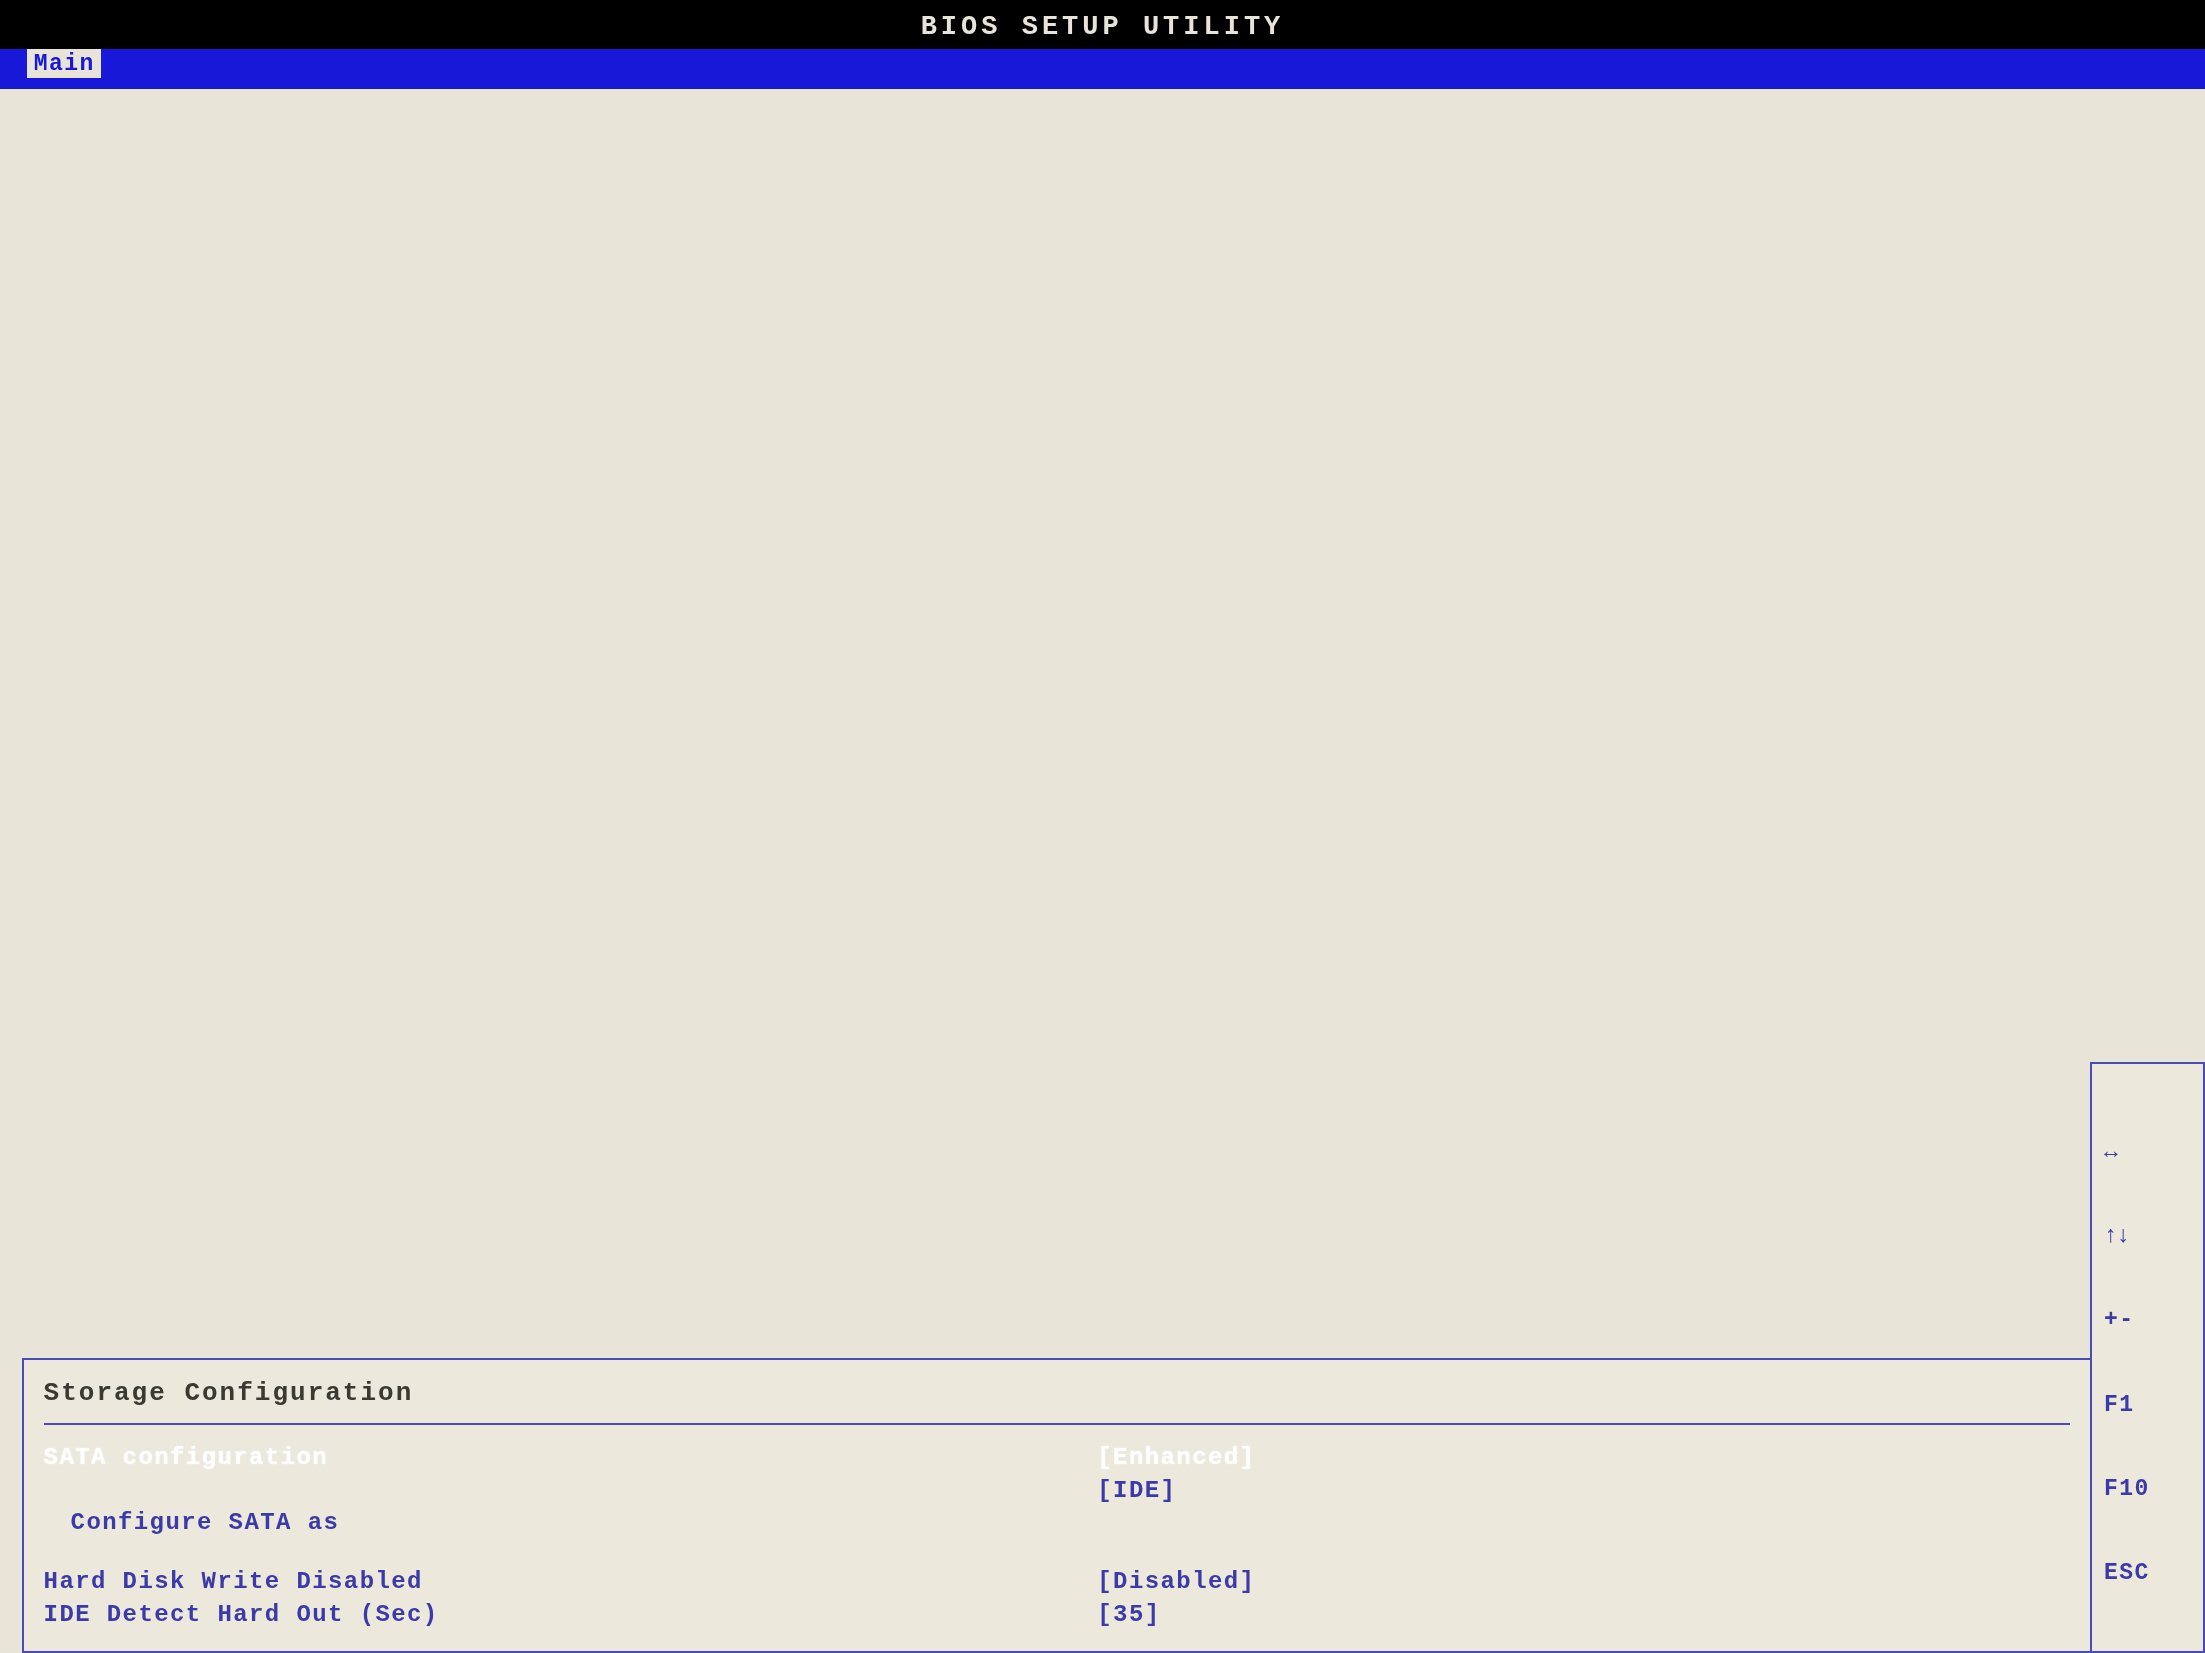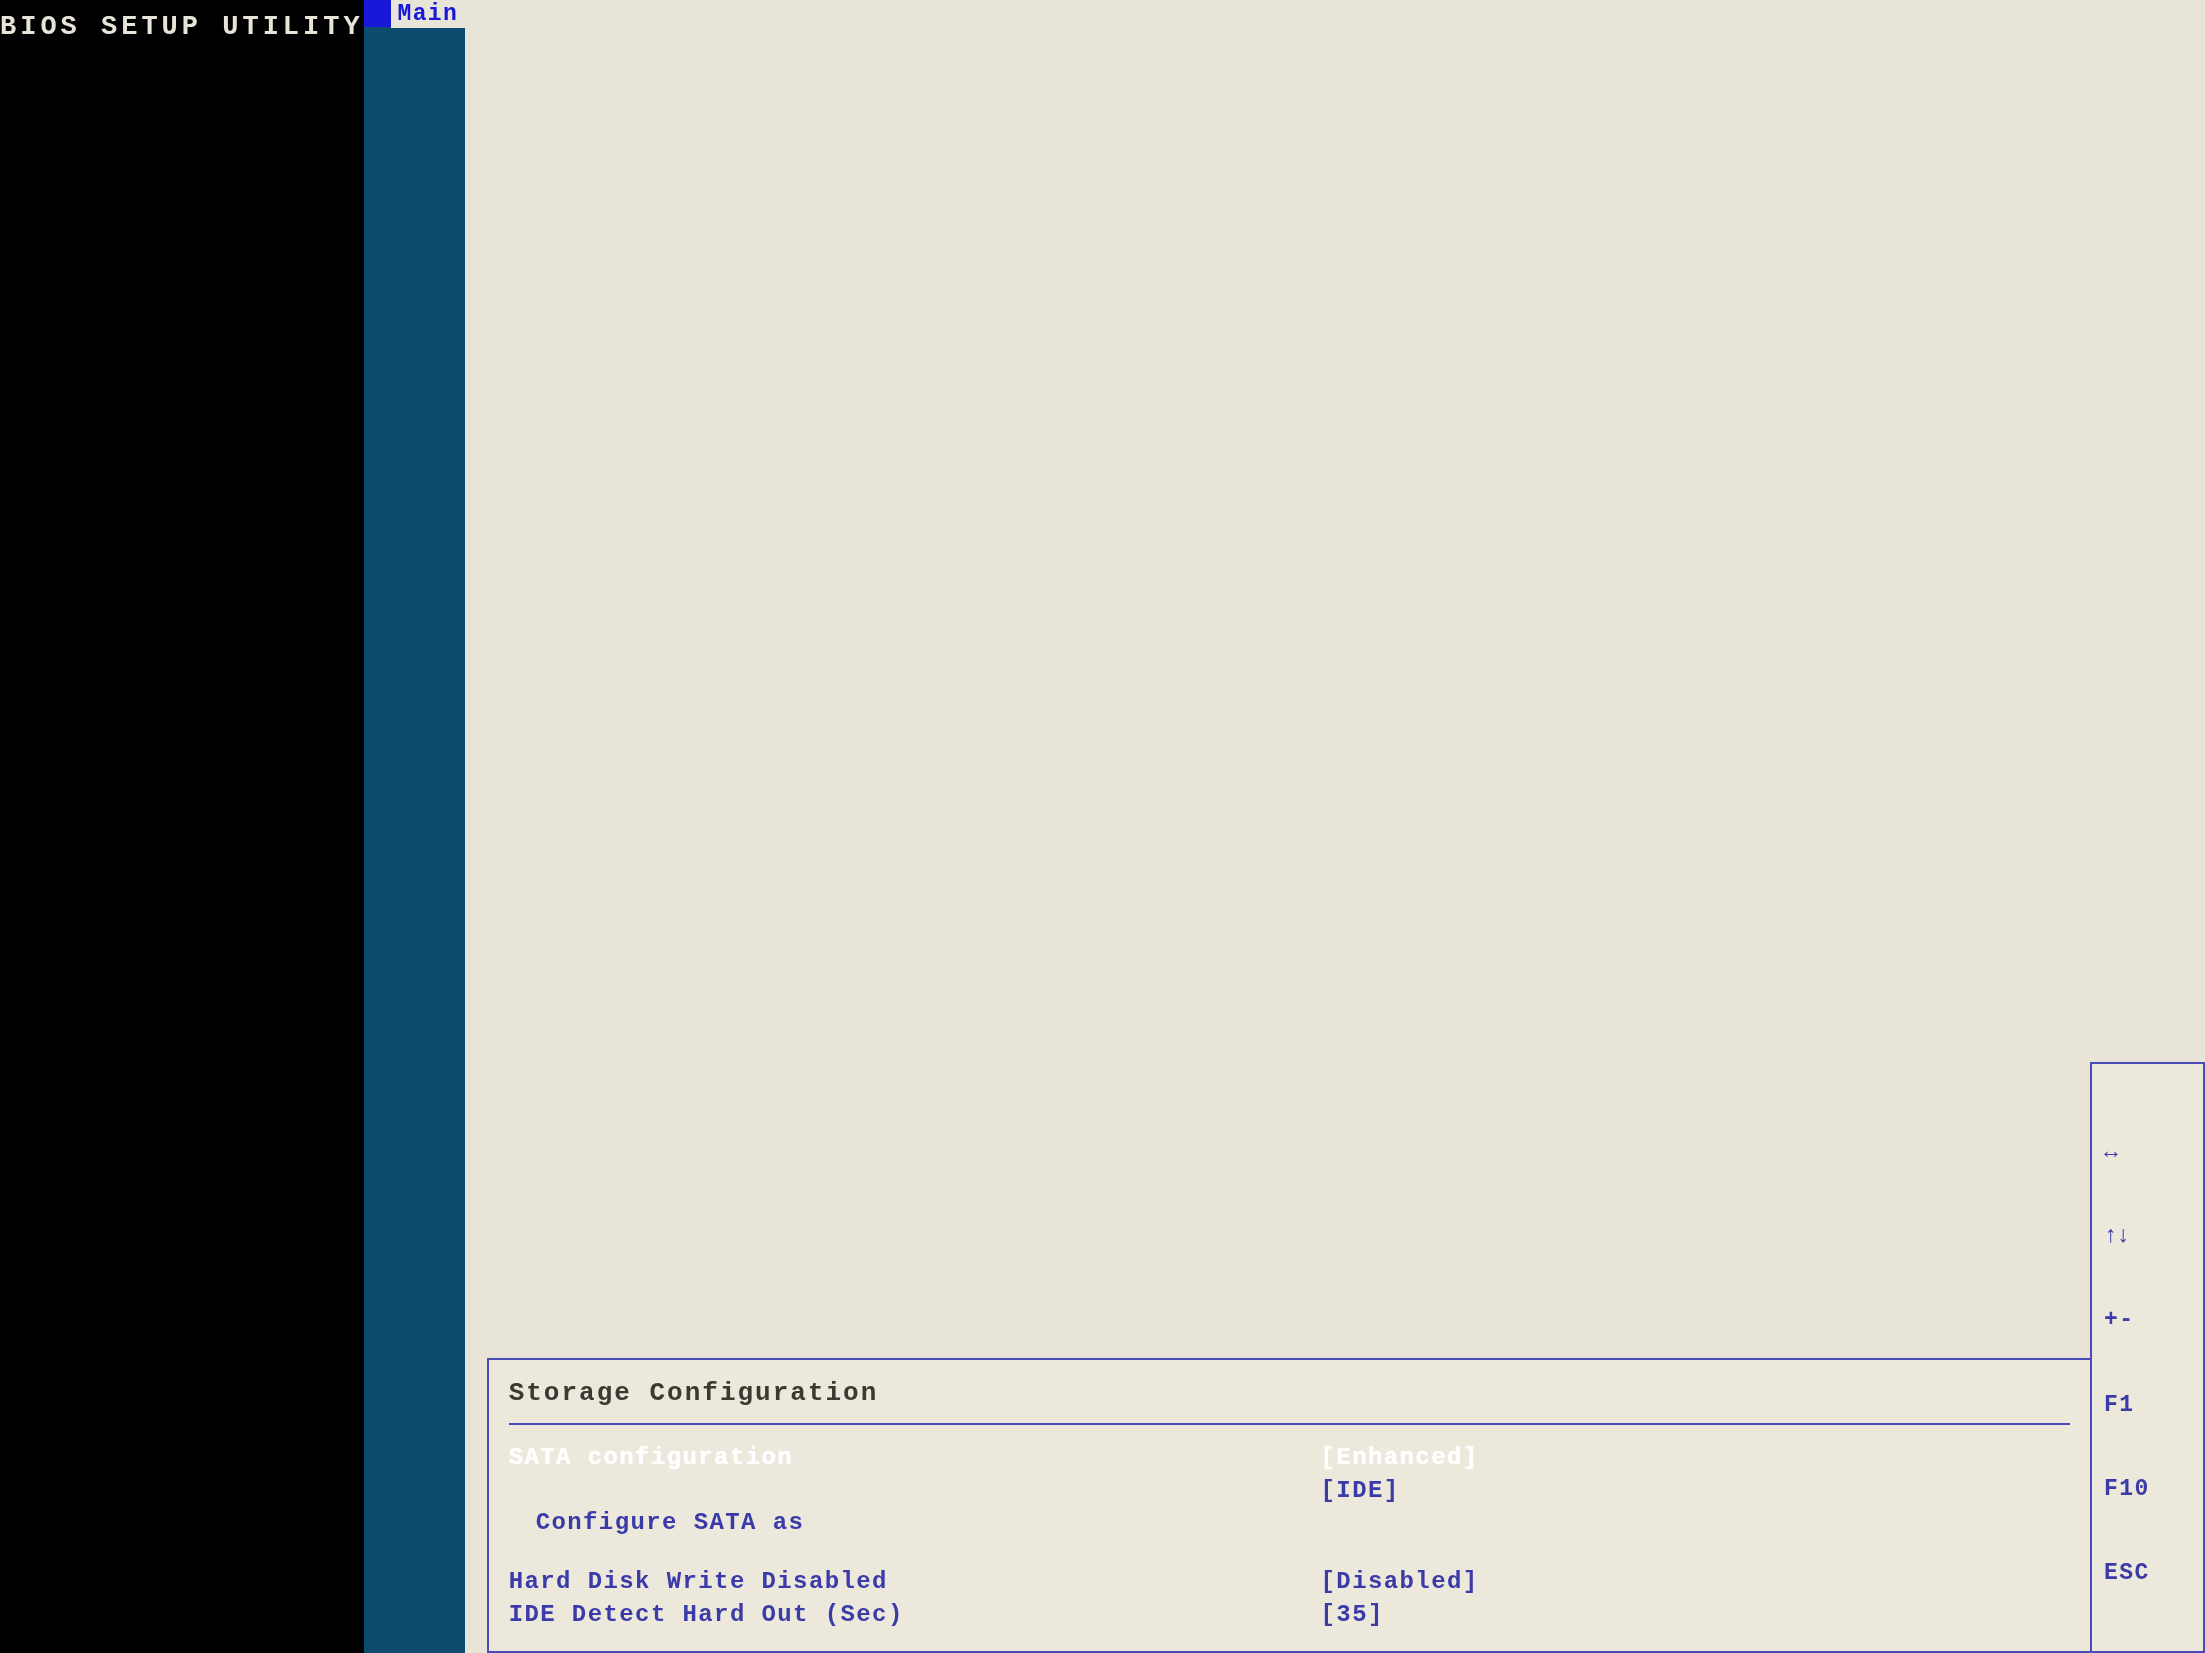--- a/index.html
+++ b/index.html
@@ -8,43 +8,43 @@
       font-family: "Courier New", Courier, monospace;
       font-weight: bold;
       background: #000;
       display: flex;
       align-items: stretch;
       justify-content: stretch;
     }
     .screen {
       width: 100%;
       height: 100%;
-      background: #0c4a6e;
+      background: #84cc16;
       display: flex;
-      flex-direction: row;
+      flex-direction: column;
       font-size: 24px;
       letter-spacing: 1.4px;
       position: relative;
     }
     
     .title-bar {
       background: #000;
       color: #e8e4d8;
       text-align: center;
       padding: 12px 0 6.8px;
       font-size: 27px;
       letter-spacing: 4px;
     }
     
     .menu-bar {
       background: #1818d8;
-      height: 27px;
+      height: 40px;
       position: relative;
       display: flex;
-      align-items: center;
+      align-items: flex-start;
       padding-left: 27px;
     }
     .tab {
       background: #e8e4d8;
       color: #1818d8;
       padding: 4px 6.8px 2.7px;
       font-size: 23px;
       line-height: 1;
     }
     

